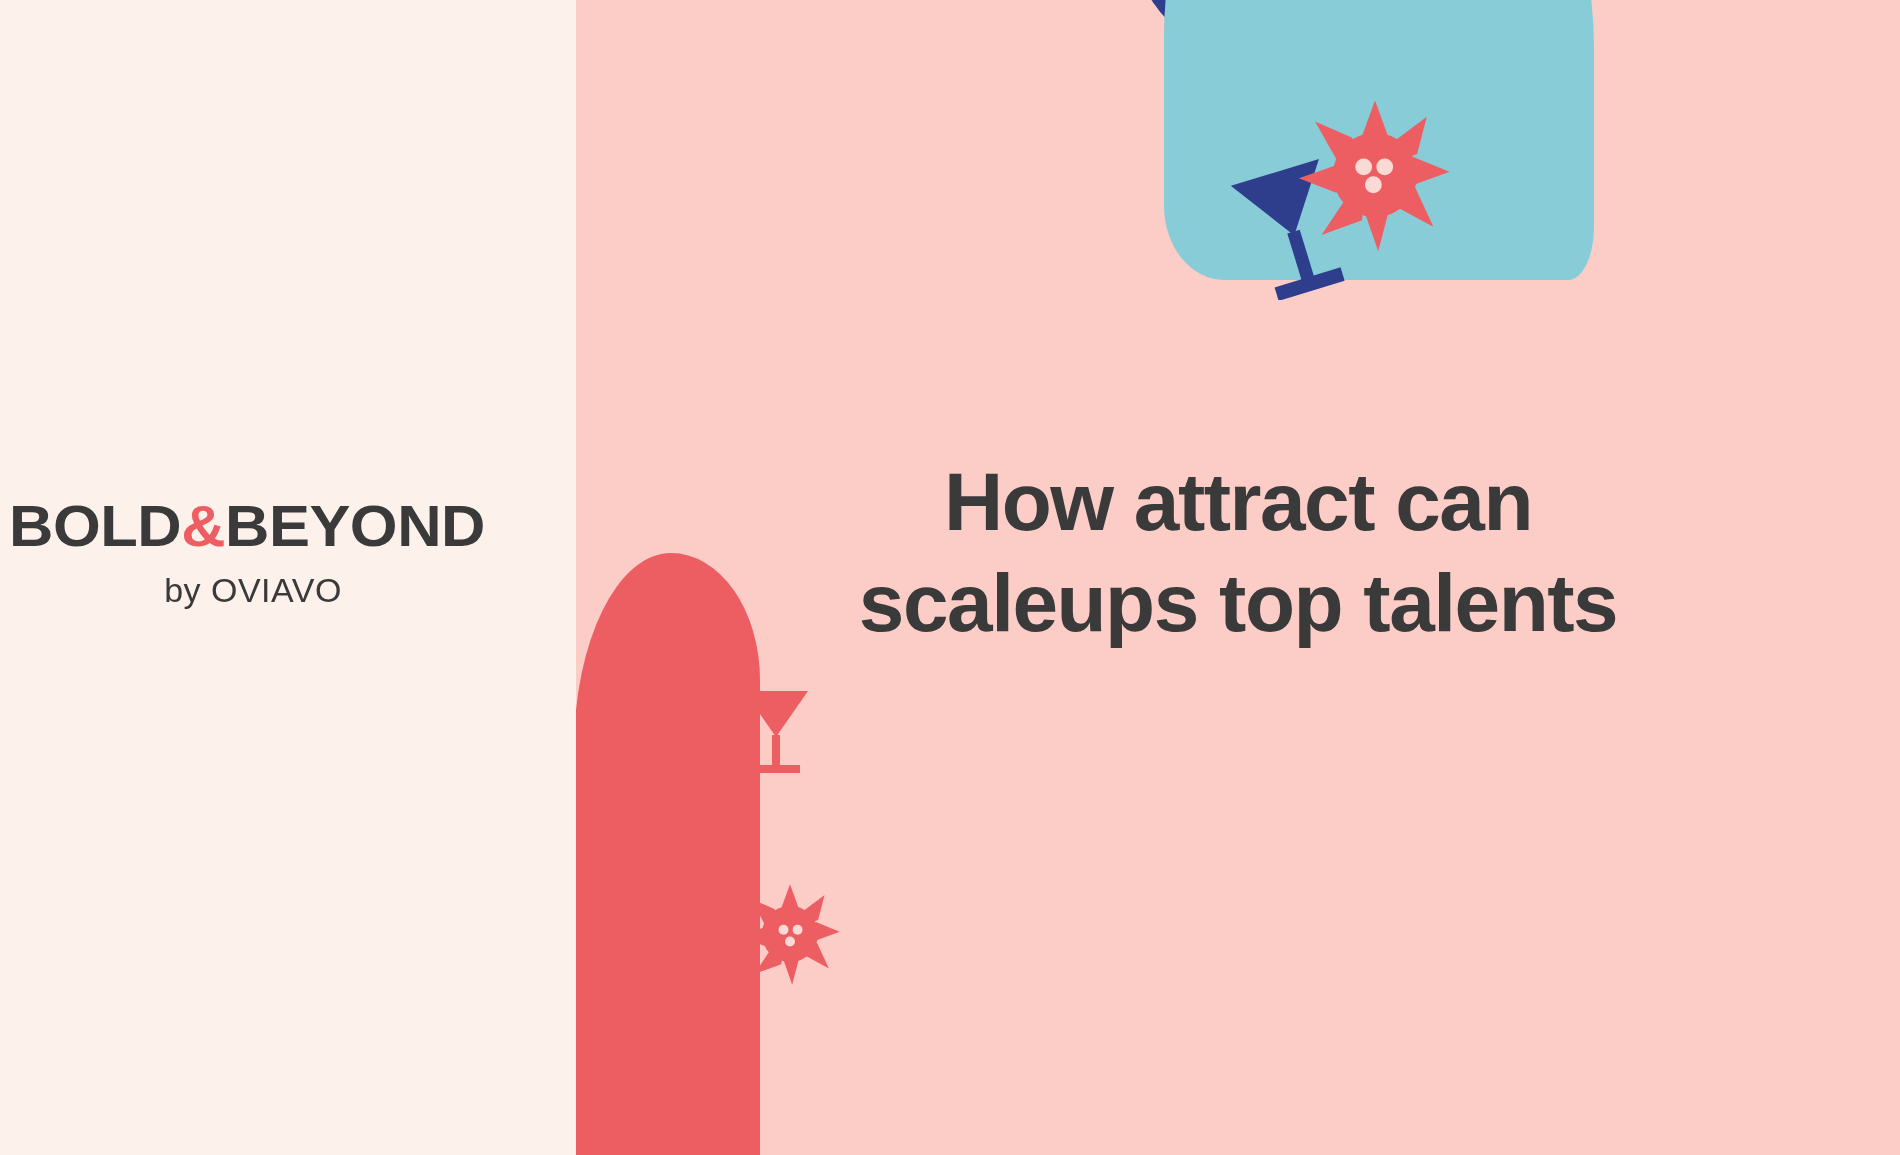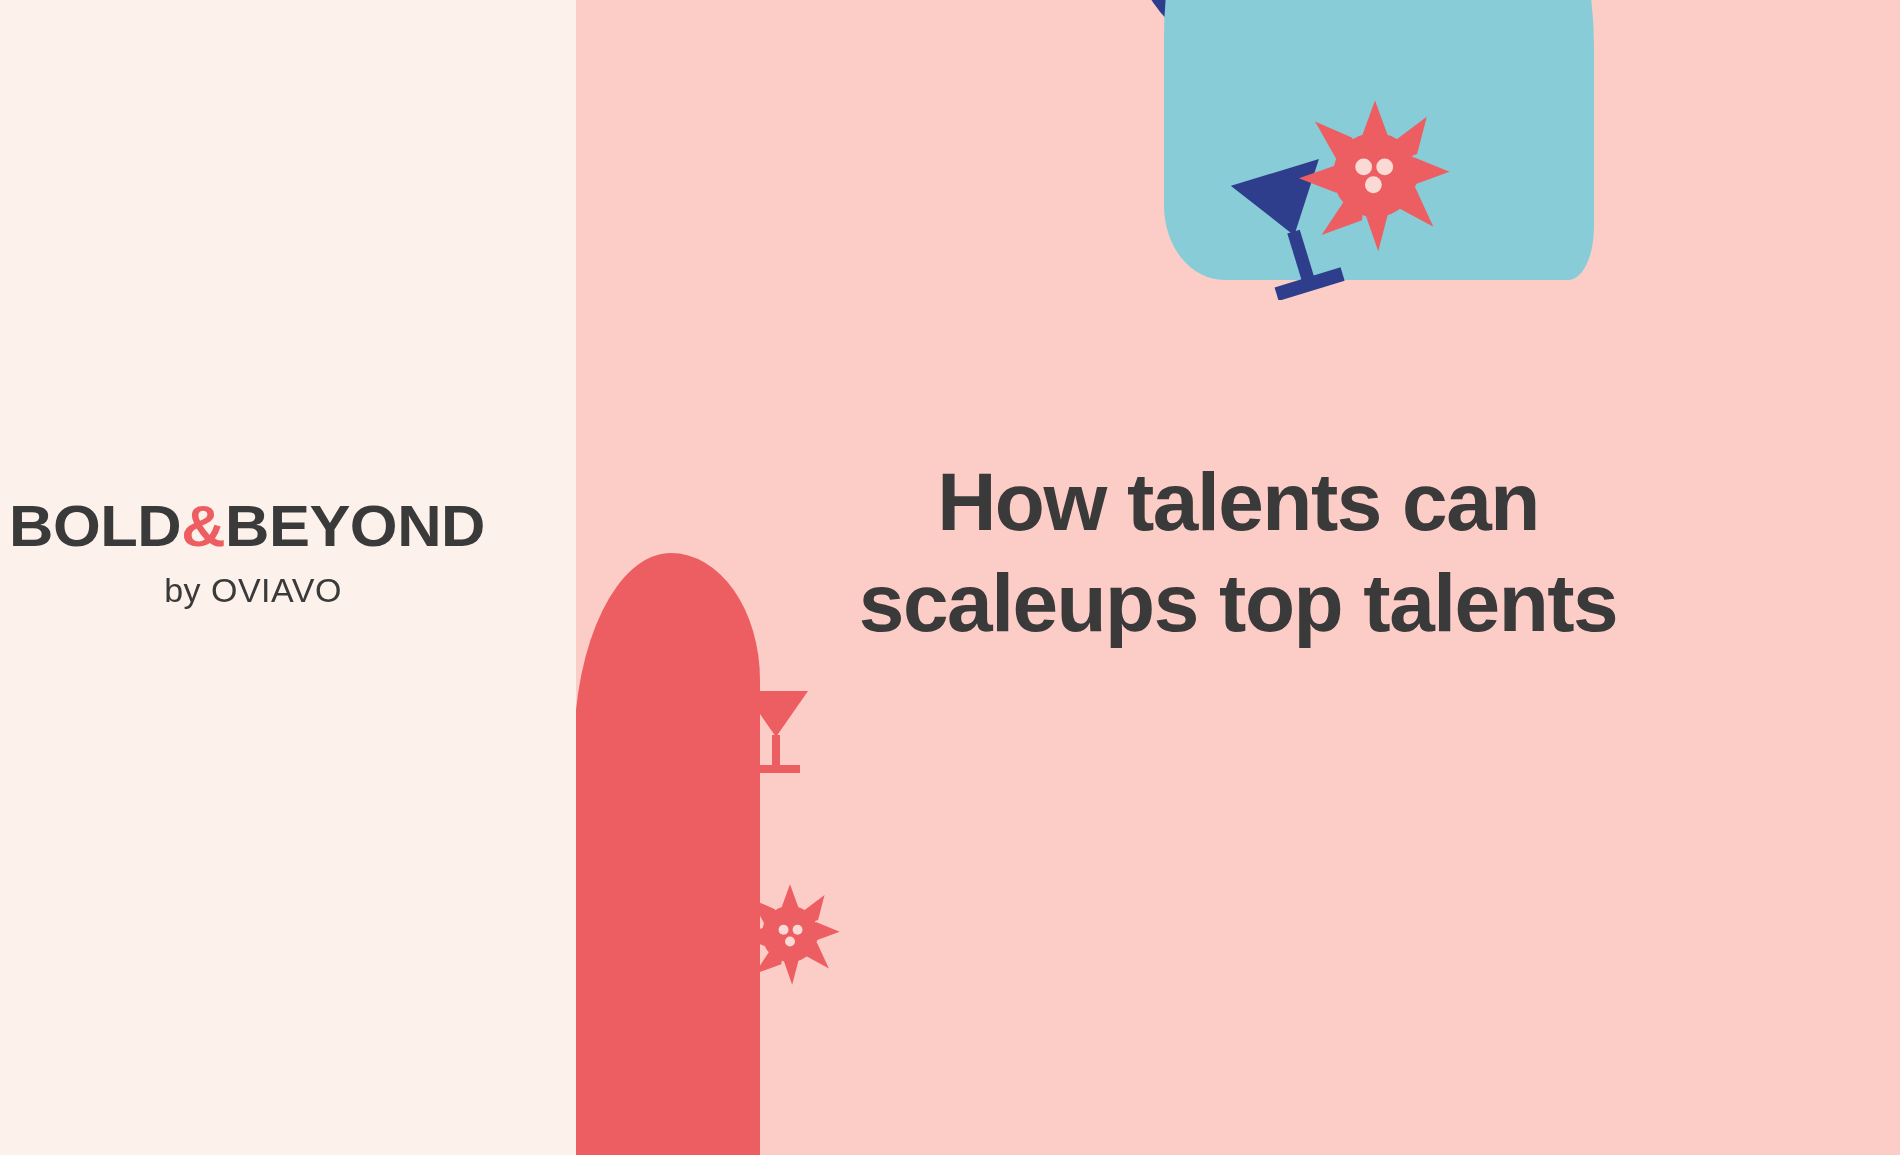--- a/index.html
+++ b/index.html
@@ -230,17 +230,17 @@
     </div>
 
   </div>
 
   <div class="logo-block">
     <div class="logo-wordmark"><span>BOLD</span><span class="logo-amp">&amp;</span><span>BEYOND</span></div>
     <div class="logo-sub">by OVIAVO</div>
   </div>
 
   <div class="headline">
-    <span class="headline-line">How talents can</span>
+    <span class="headline-line">How attract can</span>
     <span class="headline-line">scaleups top talents</span>
   </div>
 
 </div>
 
 </body></html>

